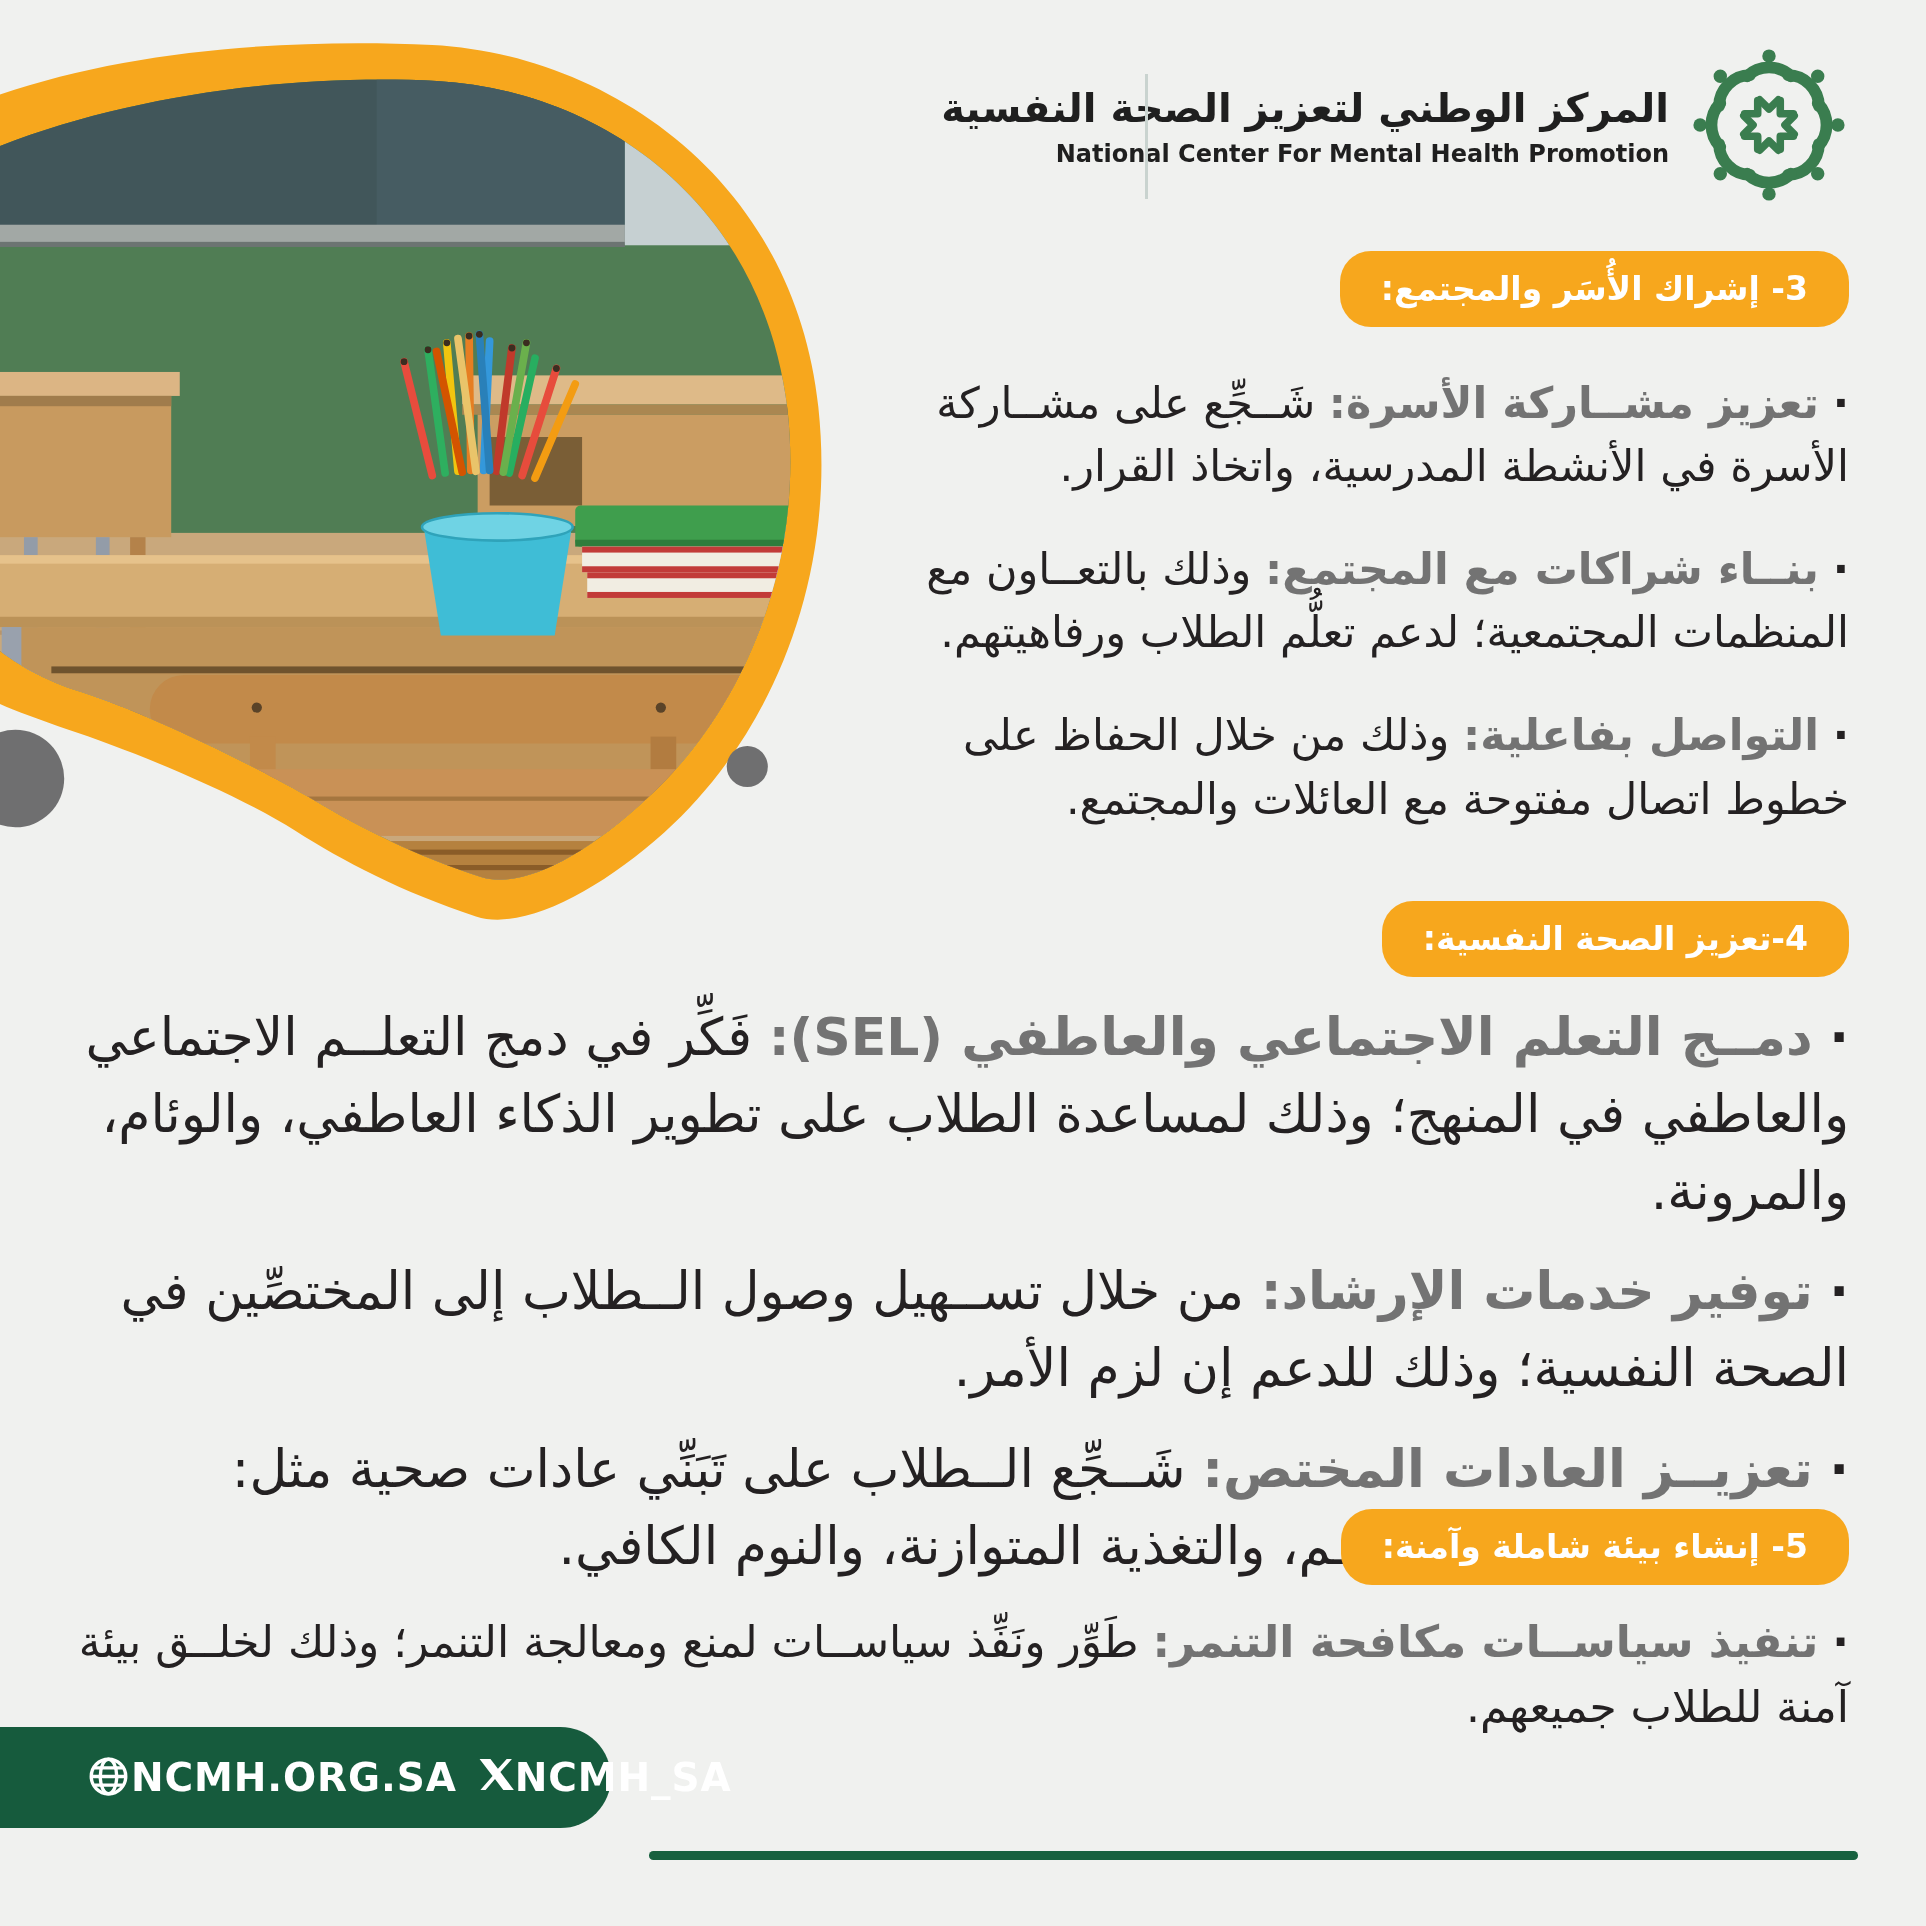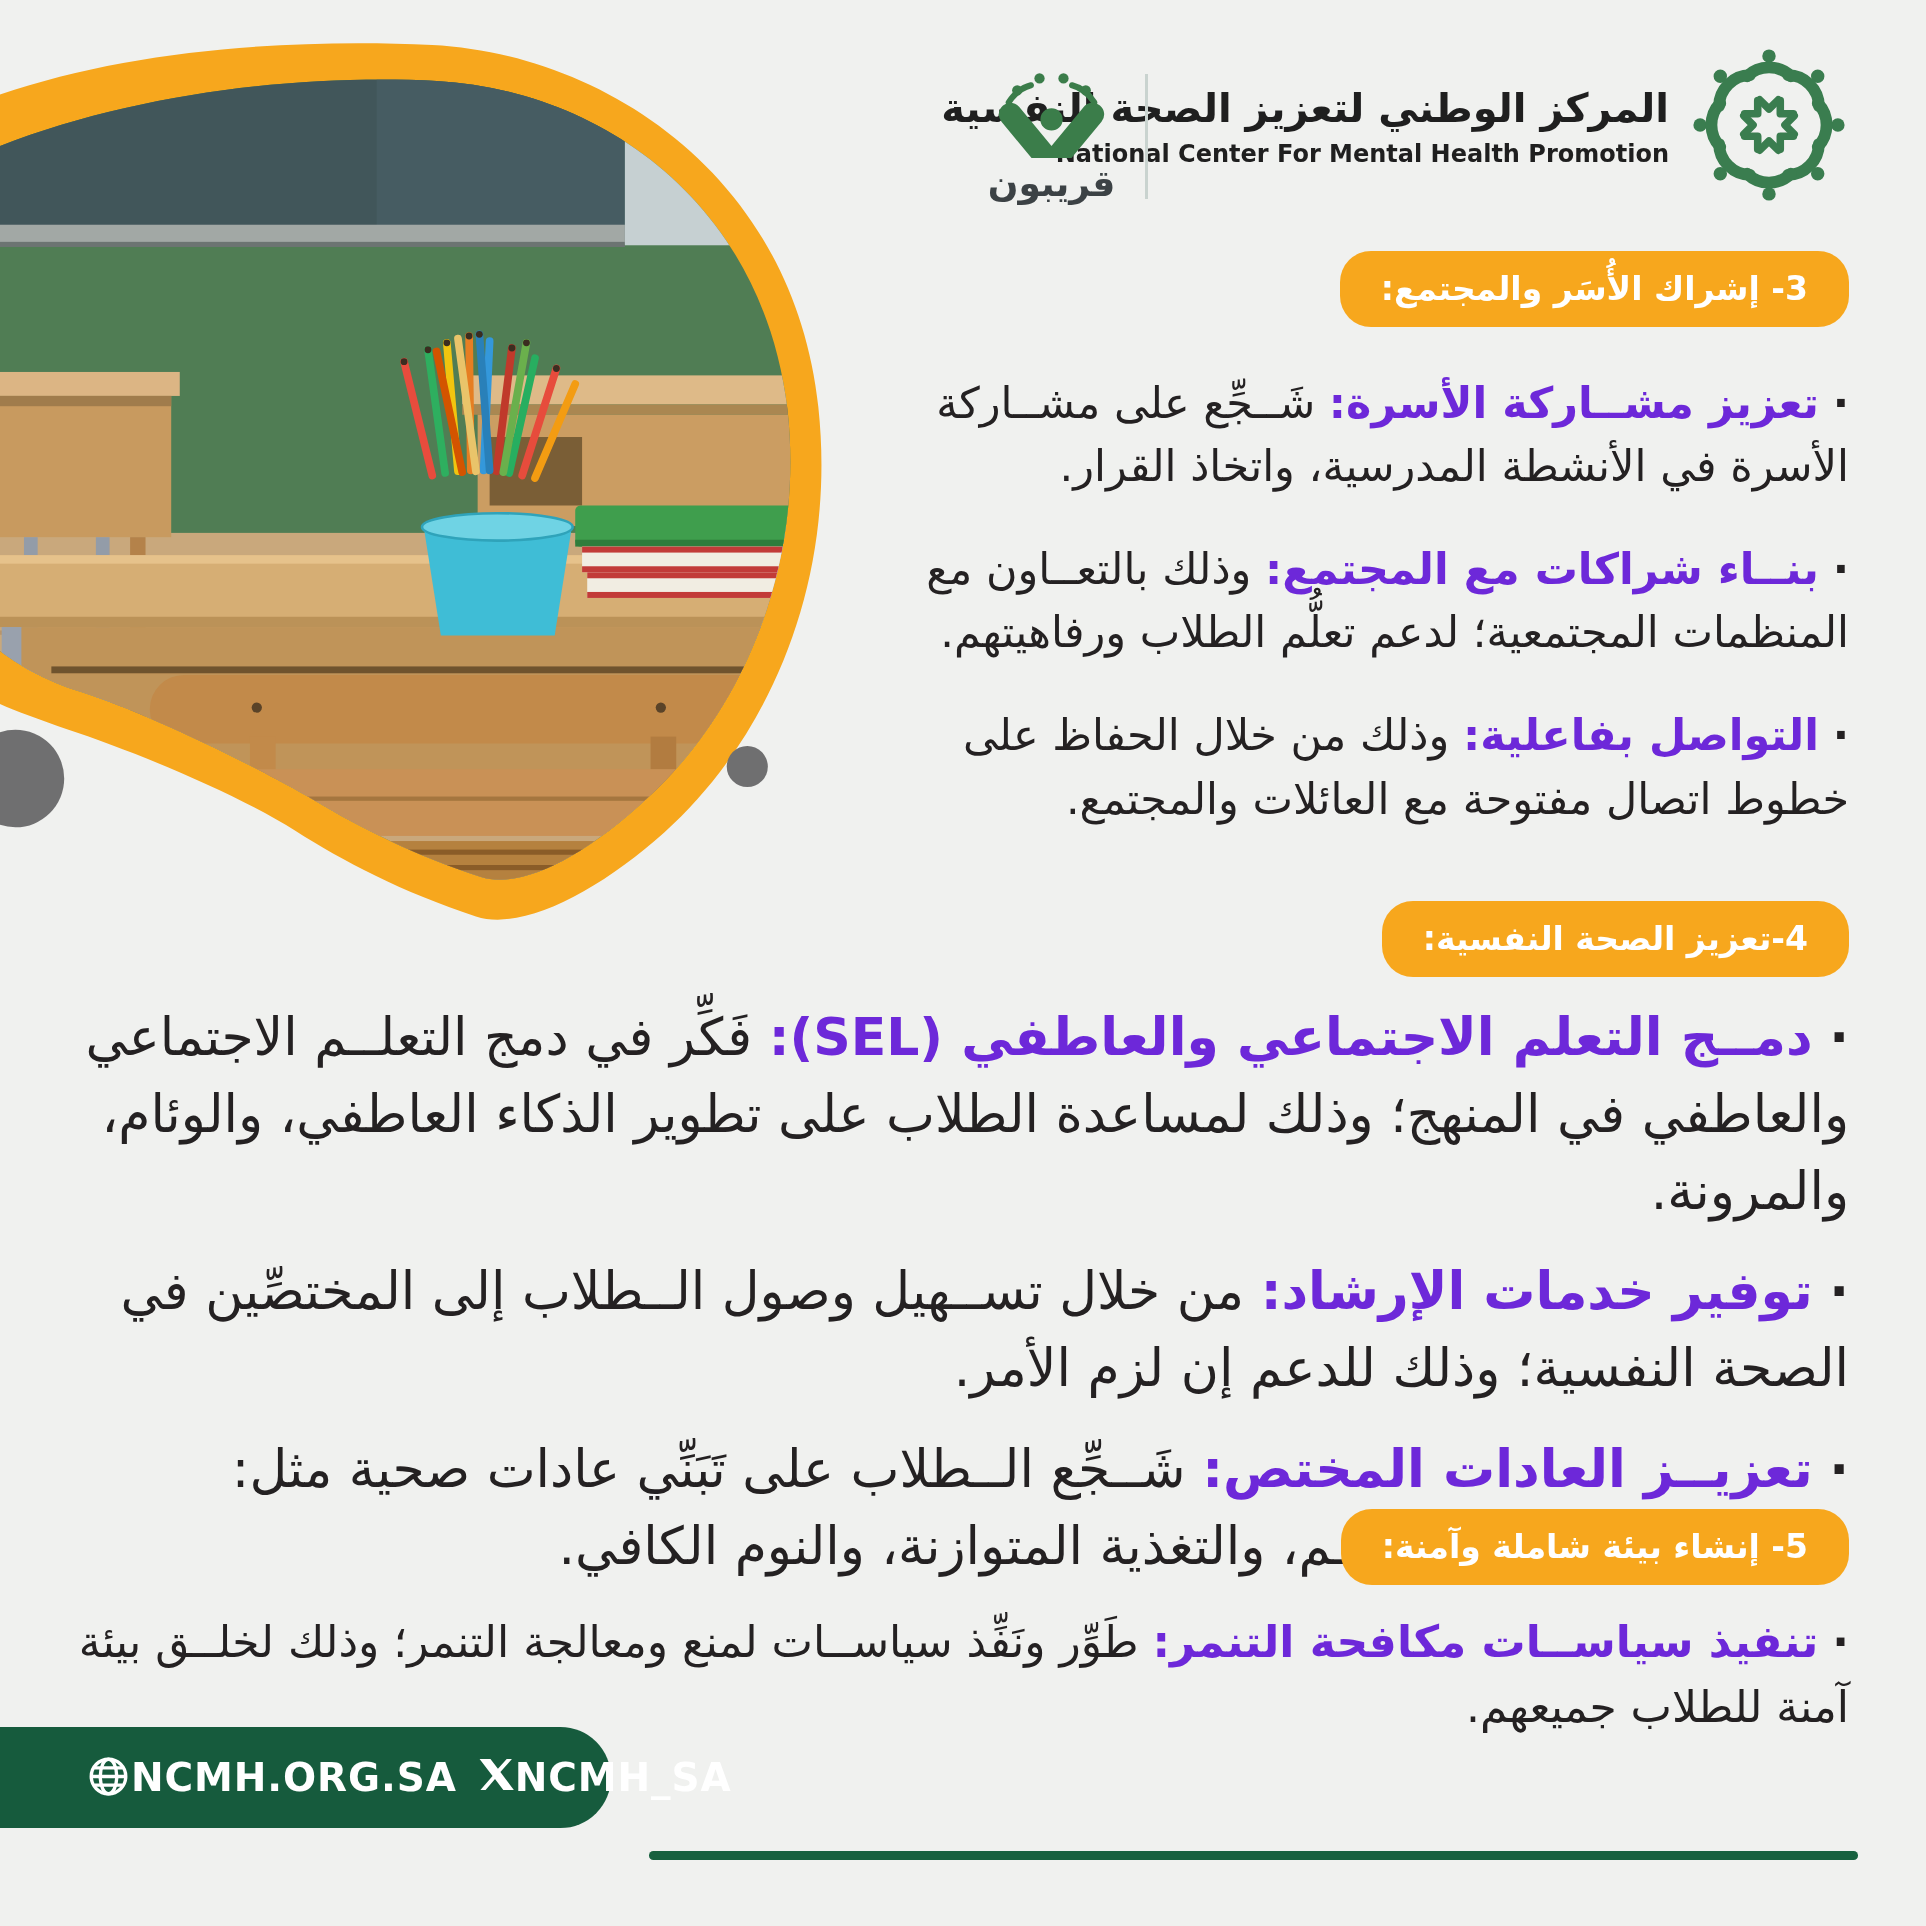--- a/index.html
+++ b/index.html
@@ -15,21 +15,21 @@
   #qareebon .q-label{font-size:36px;font-weight:700;color:#3c4245;margin-top:1.7px;}
   #header-divider{position:absolute;left:1145px;top:74px;width:2.6px;height:125px;background:#c9d3cf;}
 
   
   .section{position:absolute;direction:rtl;text-align:right;color:#242122;}
   .pill{display:inline-block;background:#F7A71D;color:#ffffff;font-weight:700;
         font-size:33px;line-height:1.2;padding:18px 41px;border-radius:31px;}
   .bullets{margin-top:45px;}
   .bullet{margin:0 0 39px 0;font-size:43px;line-height:1.48;font-weight:500;}
   .bm{font-weight:700;}
-  .lead{color:#6d28d9;font-weight:700;}
+  .lead{color:#737373;font-weight:700;}
   #sec3{top:251px;right:77px;width:1010px;}
   #sec4{top:901px;right:77px;width:1786px;}
   #sec4 .bullets{margin-top:22px;}
   #sec4 .bullet{margin-bottom:24px;font-size:52px;}
   #sec5{top:1509px;right:77px;width:1786px;}
   #sec5 .bullets{margin-top:24px;}
   #sec5 .bullet{font-size:44px;}
 
   
   #footer-bar{position:absolute;left:0;top:1727px;width:611px;height:101px;background:#165B3D;
@@ -174,37 +174,20 @@
     <use href="#ray" transform="rotate(225)"></use>
       <use href="#ray" transform="rotate(270)"></use>
     <use href="#ray" transform="rotate(315)"></use>
   </svg>
 
   <div id="org-titles">
     <div class="ar-title">المركز الوطني لتعزيز الصحة النفسية</div>
     <div class="en-title">National Center For Mental Health Promotion</div>
   </div>
 
-  <div id="qareebon">
-    <svg width="137" height="113" viewBox="-80 -80 160 86">
-      <g stroke="#3b7d4a" fill="none">
-        <path d="M -48 -22 L 0 36 L 48 -22" stroke-width="27" stroke-linecap="round" stroke-linejoin="round"></path>
-        <path d="M -50 -36 C -42 -48 -32 -54 -24 -56" stroke-width="7" stroke-linecap="round"></path>
-        <path d="M 50 -36 C 42 -48 32 -54 24 -56" stroke-width="7" stroke-linecap="round"></path>
-      </g>
-      <g fill="#3b7d4a">
-        <circle cx="0" cy="-16" r="13"></circle>
-        <circle cx="-40" cy="-50" r="6"></circle>
-          <circle cx="-14" cy="-64" r="6"></circle>
-        <circle cx="14" cy="-64" r="6"></circle>
-          <circle cx="40" cy="-50" r="6"></circle>
-      </g>
-    </svg>
-    <div class="q-label">قريبون</div>
-  </div>
 
   <div id="header-divider"></div>
 
   <div id="sec3" class="section">
     <div class="pill">3- إشراك الأُسَر والمجتمع:</div>
     <div class="bullets">
       <p class="bullet">
         <span class="bm">·</span>
         <span class="lead">تعزيز مشــاركة الأسرة:</span>
         <span>شَــجِّع على مشــاركة الأسرة في الأنشطة المدرسية، واتخاذ القرار.</span>

